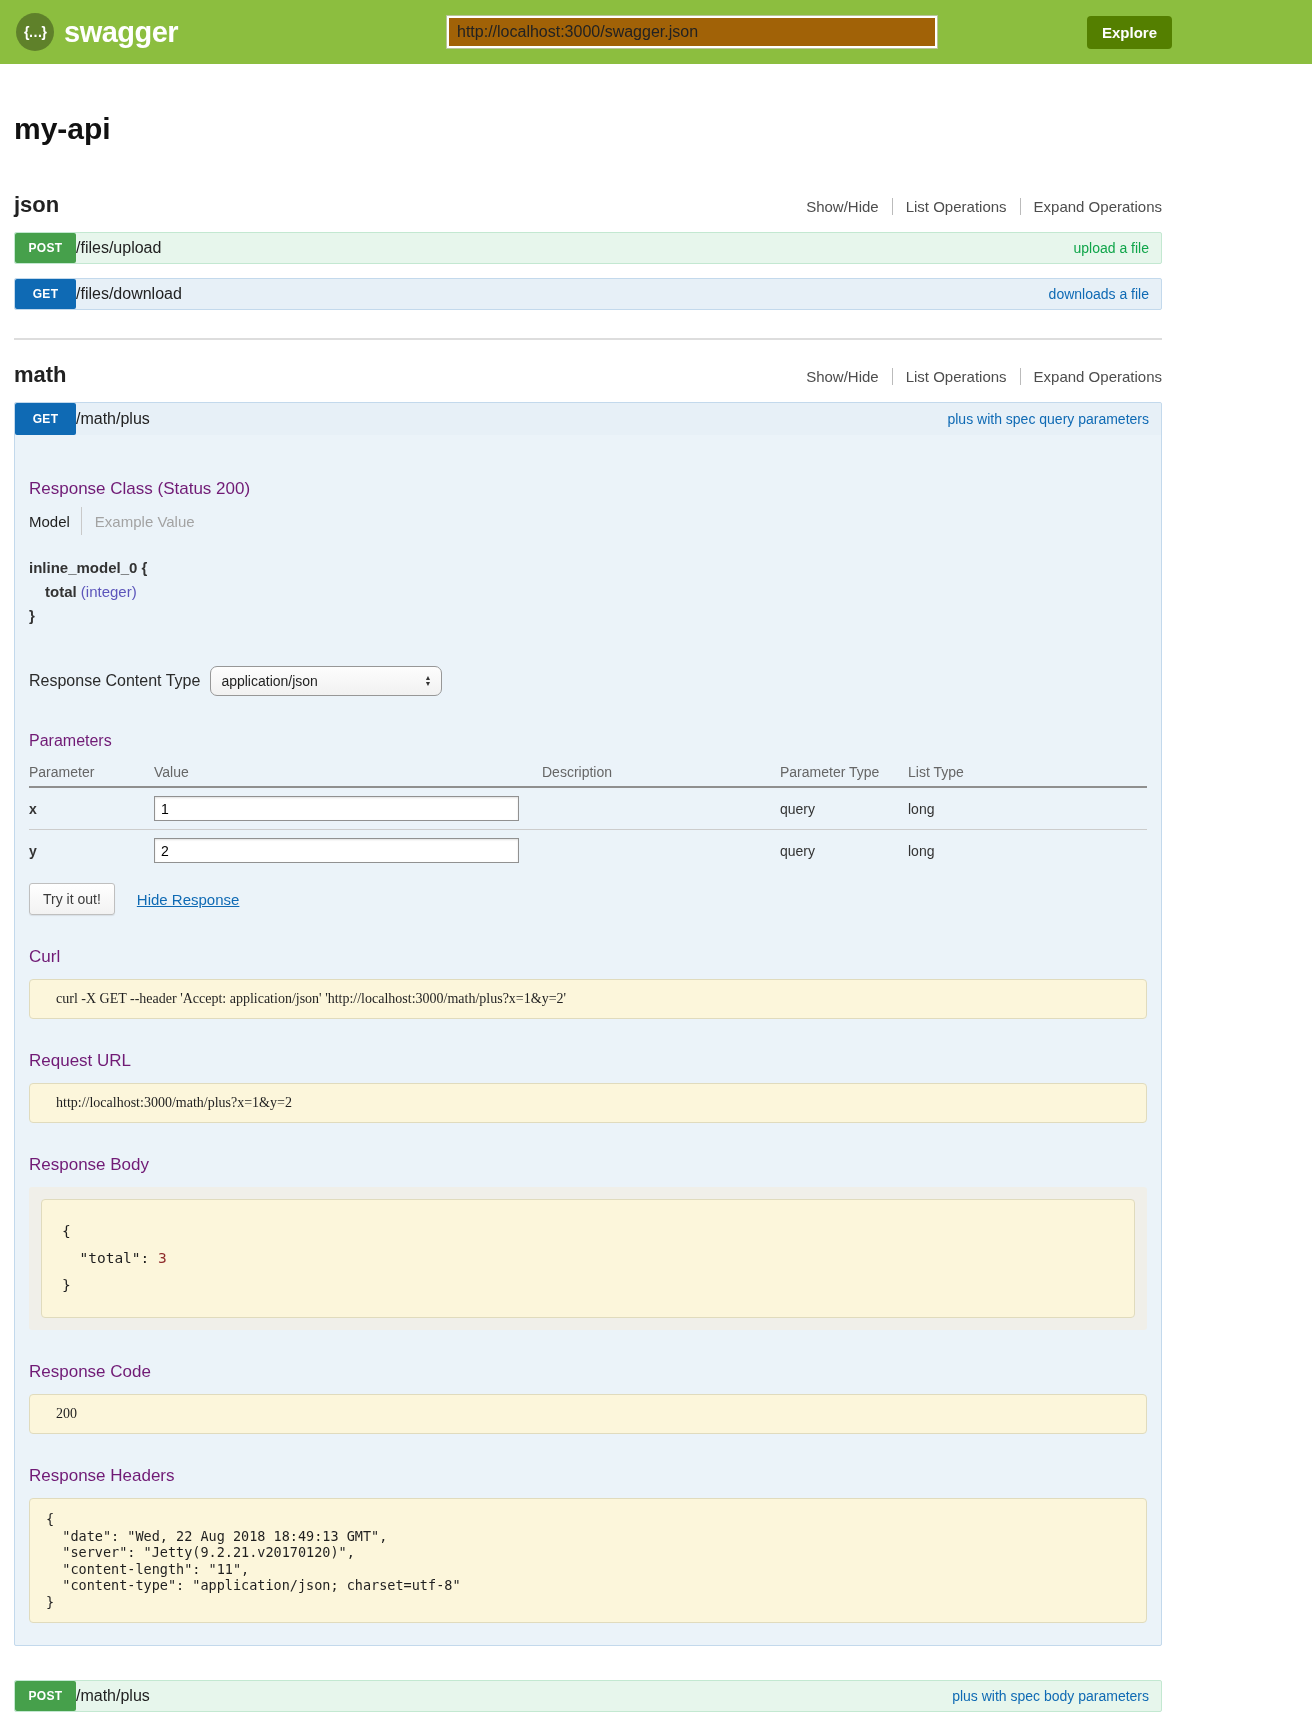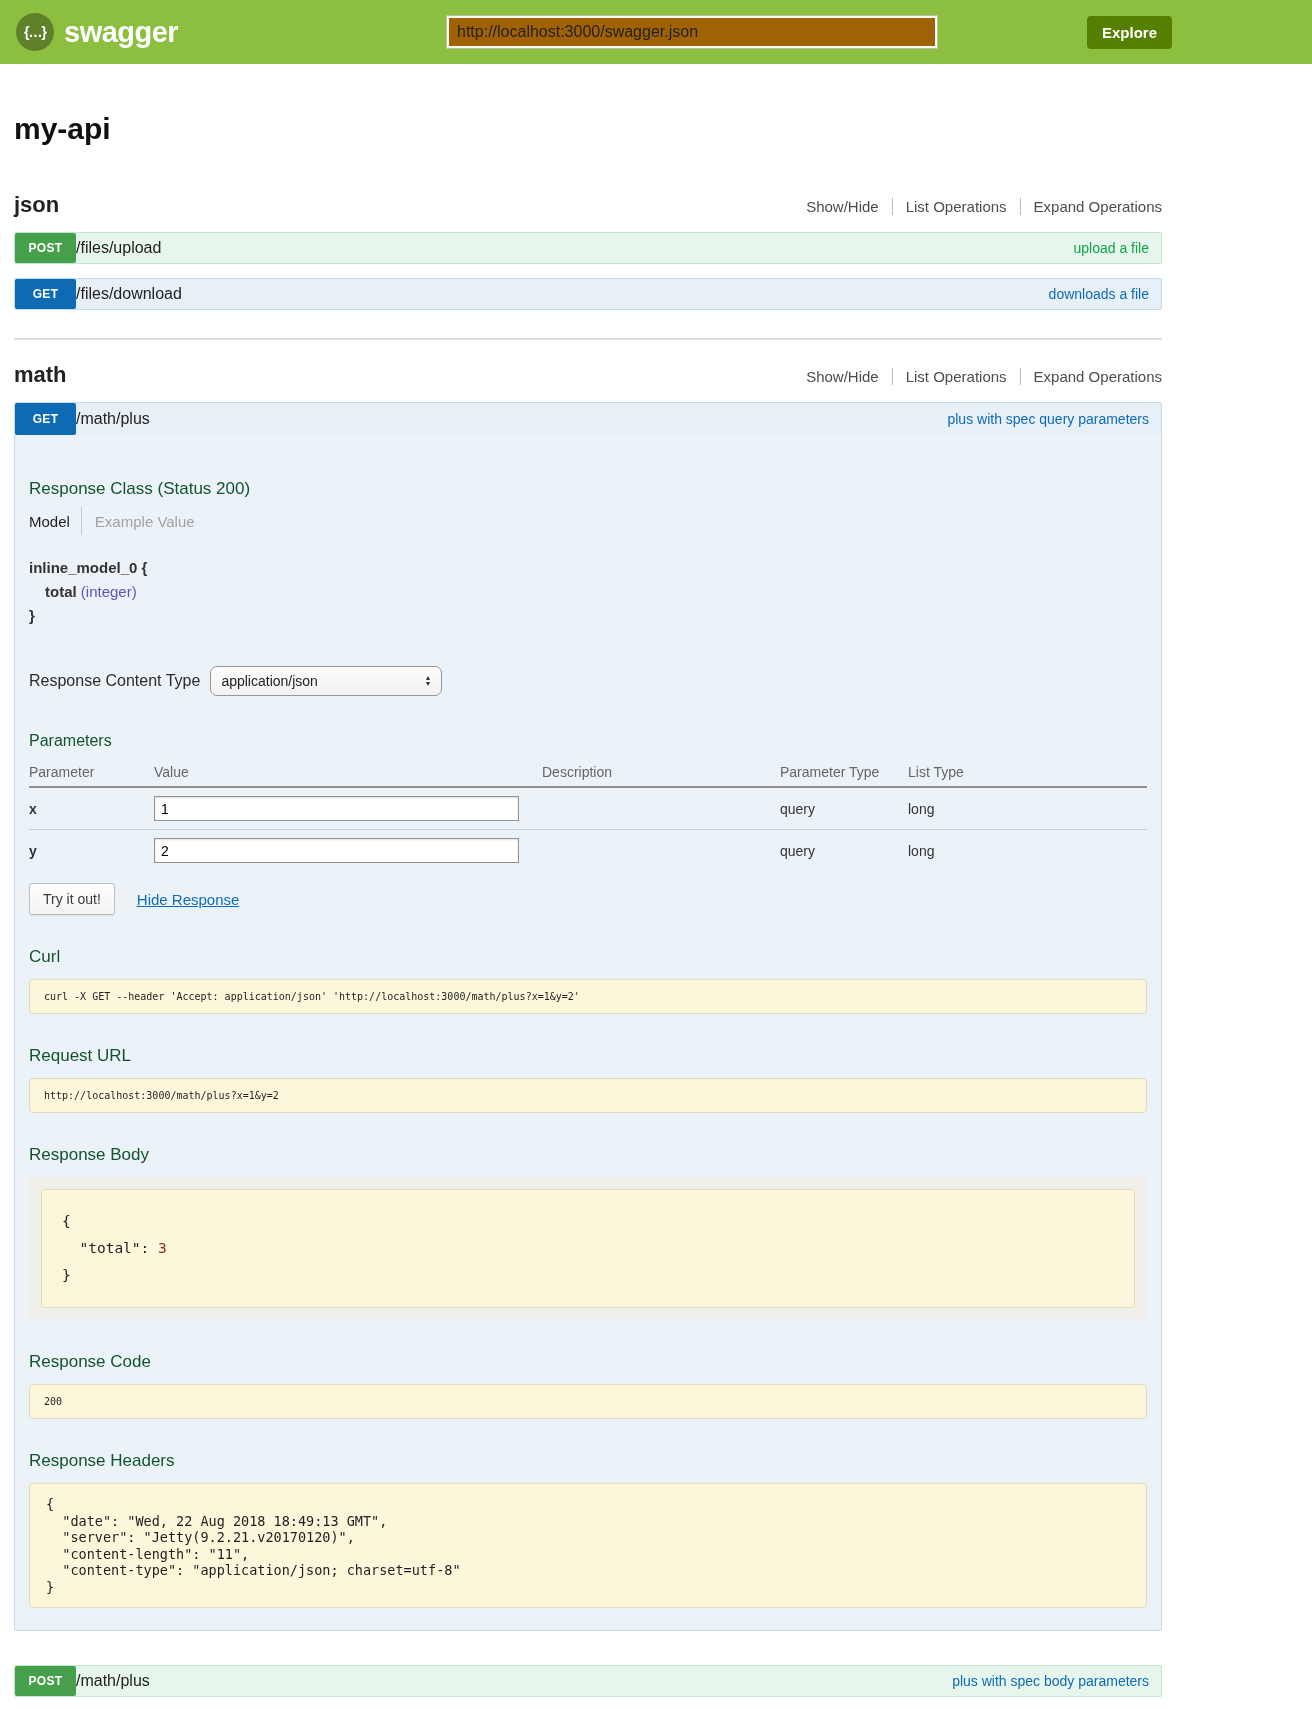--- a/index.html
+++ b/index.html
@@ -63,21 +63,21 @@
   .op-path { font-size: 16px; color: #222; text-decoration: none; }
   .op-summary { margin-left: auto; margin-right: 12px; font-size: 14px; text-decoration: none; }
   .op-summary.green { color: #10a54a; }
   .op-summary.blue  { color: #0f6ab4; }
 
   
   .op-expanded { border: 1px solid #c3d9ec; border-radius: 2px; margin-top: 14px; background: #ebf3f9; }
   .op-expanded .op-row { margin-top: 0; border: none; background: #e7f0f7; border-radius: 2px 2px 0 0; }
   .op-content { padding: 0 14px 22px 14px; }
 
-  .blue-h { color: #14532d; font-size: 17px; font-weight: 500; }
+  .blue-h { color: #701a75; font-size: 17px; font-weight: 500; }
   .h-response-class { margin-top: 44px; }
 
   .tabs { display: flex; align-items: center; margin-top: 8px; font-size: 15px; }
   .tab-active { color: #1f1f1f; cursor: pointer; }
   .tab-divider { width: 1px; height: 28px; background: #c9c9c9; margin: 0 13px 0 11px; }
   .tab-inactive { color: #a3a3a3; cursor: pointer; }
 
   .model-block { margin-top: 24px; font-size: 15px; color: #333; }
   .model-line { margin-top: 7px; }
   .model-decl, .model-close { font-weight: bold; }
@@ -117,21 +117,21 @@
     padding: 7px 13px; font-size: 14px; color: #3b3b3b; cursor: pointer;
     font-family: "Liberation Sans", sans-serif; box-shadow: 0 1px 1px rgba(0,0,0,0.08);
   }
   .hide-response { margin-left: 22px; color: #0f6ab4; font-size: 15px; text-decoration: underline; cursor: pointer; }
 
   .h-gap { margin-top: 32px; }
   .sand {
     margin-top: 12px; background: #fcf6db; border: 1px solid #e0dbbd; border-radius: 4px;
     font-family: "DejaVu Sans Mono", monospace; color: #1f1f1f;
   }
-  .sand-line { padding: 11px 14px; font-size: 10px; white-space: pre; overflow: hidden; }
+  .sand-line { padding: 11px 26px; font-size: 14px; white-space: pre; overflow: hidden; font-family: Liberation Serif, serif; }
 
   .body-outer { margin-top: 12px; background: #f0efe9; border-radius: 3px; padding: 12px; }
   .body-pre { margin-top: 0; padding: 18px 20px; }
   .mono-line { white-space: pre; font-size: 14.5px; line-height: 27px; }
   .json-num { color: #8f2c2c; }
 
   .headers-pre { padding: 12px 16px; }
   .headers-pre .mono-line { font-size: 13.5px; line-height: 16.5px; }
 
   .bottom-op { margin-top: 34px; }

